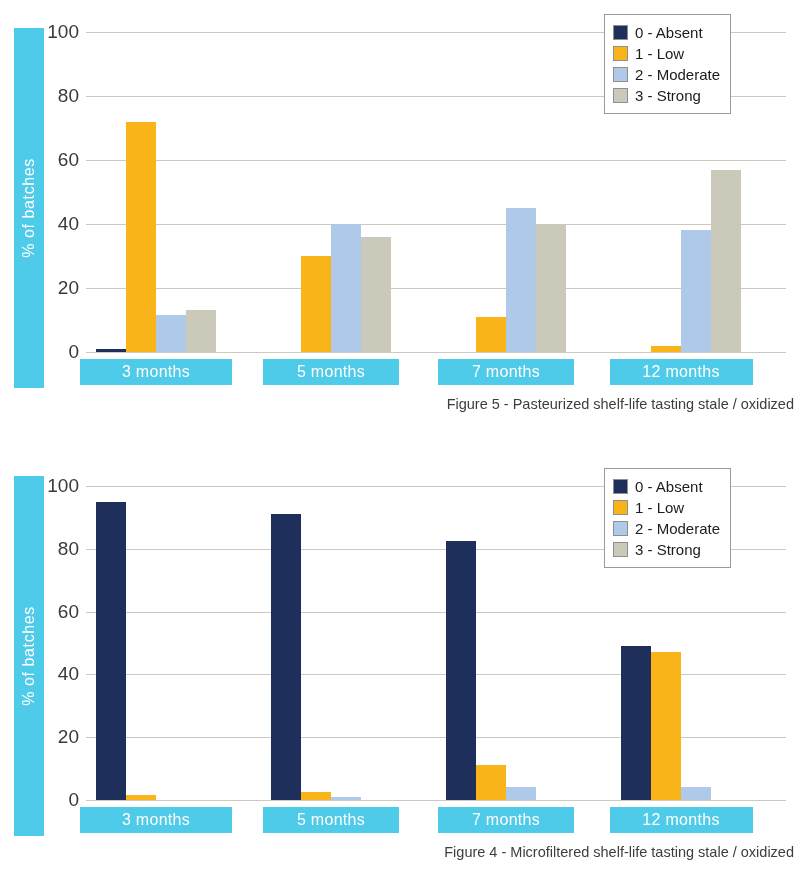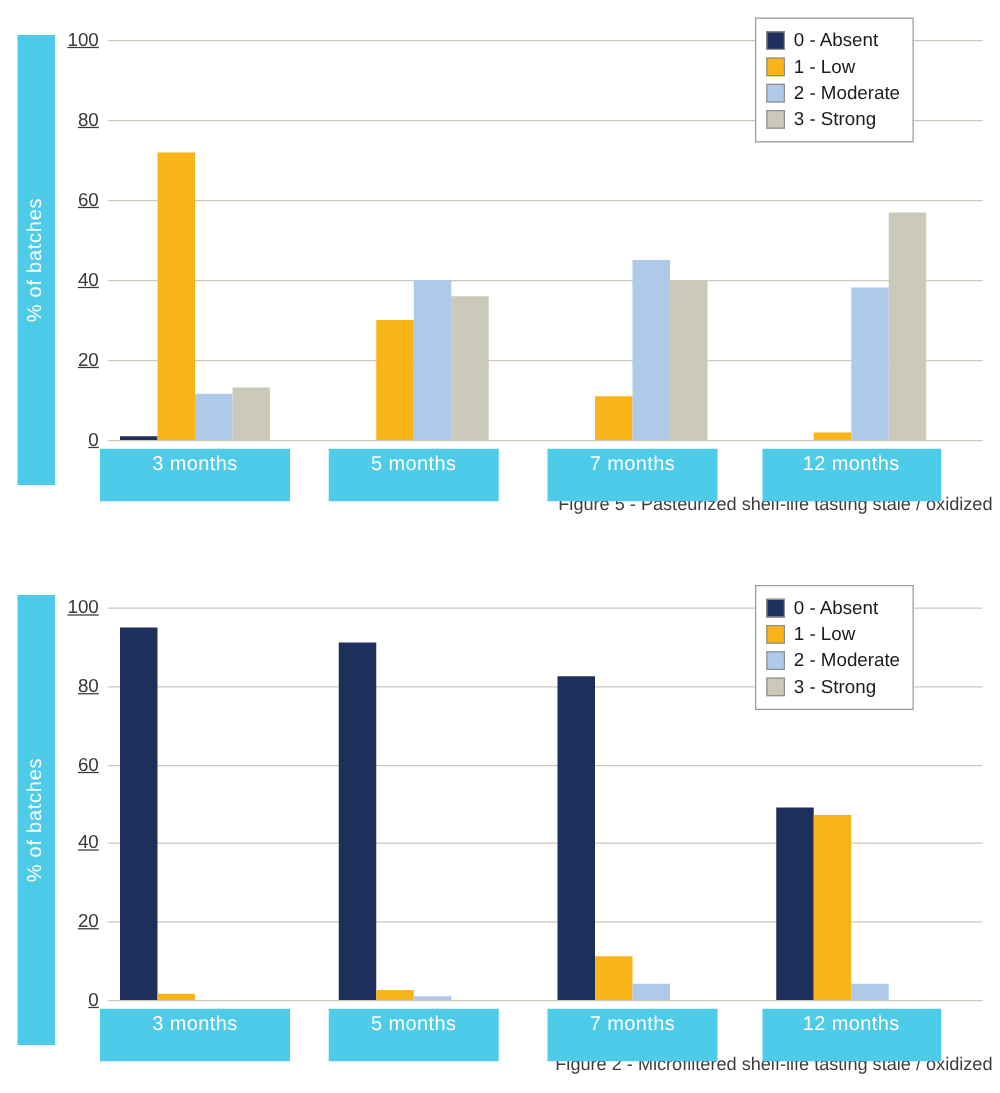--- a/index.html
+++ b/index.html
@@ -47,24 +47,23 @@
     height: 1px;
     background: #cdc9bd;
   }
   .gridline.baseline { background: #cdc9bd; }
 
   .ytick {
     position: absolute;
     right: 100%;
     margin-right: 7px;
     transform: translateY(-50%);
-    font-size: 15px;
+    font-size: 19px;
     color: #3a3a3a;
     white-space: nowrap;
-    text-decoration: underline;
   }
 
   
   .group {
     position: absolute;
     bottom: 0;
     display: flex;
     align-items: flex-end;
     height: 100%;
   }
@@ -74,21 +73,21 @@
   }
 
   
   .cat-pill {
     position: absolute;
     background: #4ecbe8;
     color: #ffffff;
     font-size: 16px;
     text-align: center;
     line-height: 26px;
-    height: 42px;
+    height: 26px;
     letter-spacing: 0.3px;
   }
 
   
   .legend {
     position: absolute;
     border: 1px solid #9a9a9a;
     background: #ffffff;
     padding: 7px 10px 7px 8px;
   }
@@ -262,18 +261,18 @@
       <div class="legend-row">
         <span class="legend-swatch" style="background: rgb(174, 202, 232);"></span>
         <span class="legend-label">2 - Moderate</span>
       </div>
       <div class="legend-row">
         <span class="legend-swatch" style="background: rgb(202, 201, 186);"></span>
         <span class="legend-label">3 - Strong</span>
       </div>
     </div>
 
-  <div class="caption" style="top:407px;">Figure 2 - Microfiltered shelf-life tasting stale / oxidized</div>
+  <div class="caption" style="top:407px;">Figure 4 - Microfiltered shelf-life tasting stale / oxidized</div>
 <div class="cat-pill" style="top: 370px; width: 152px; left: 80px;">3 months</div>
     <div class="cat-pill" style="top: 370px; width: 136px; left: 263px;">5 months</div>
     <div class="cat-pill" style="top: 370px; width: 136px; left: 438px;">7 months</div>
     <div class="cat-pill" style="top: 370px; width: 143px; left: 609.5px;">12 months</div>
   </div>
 
 </body></html>

